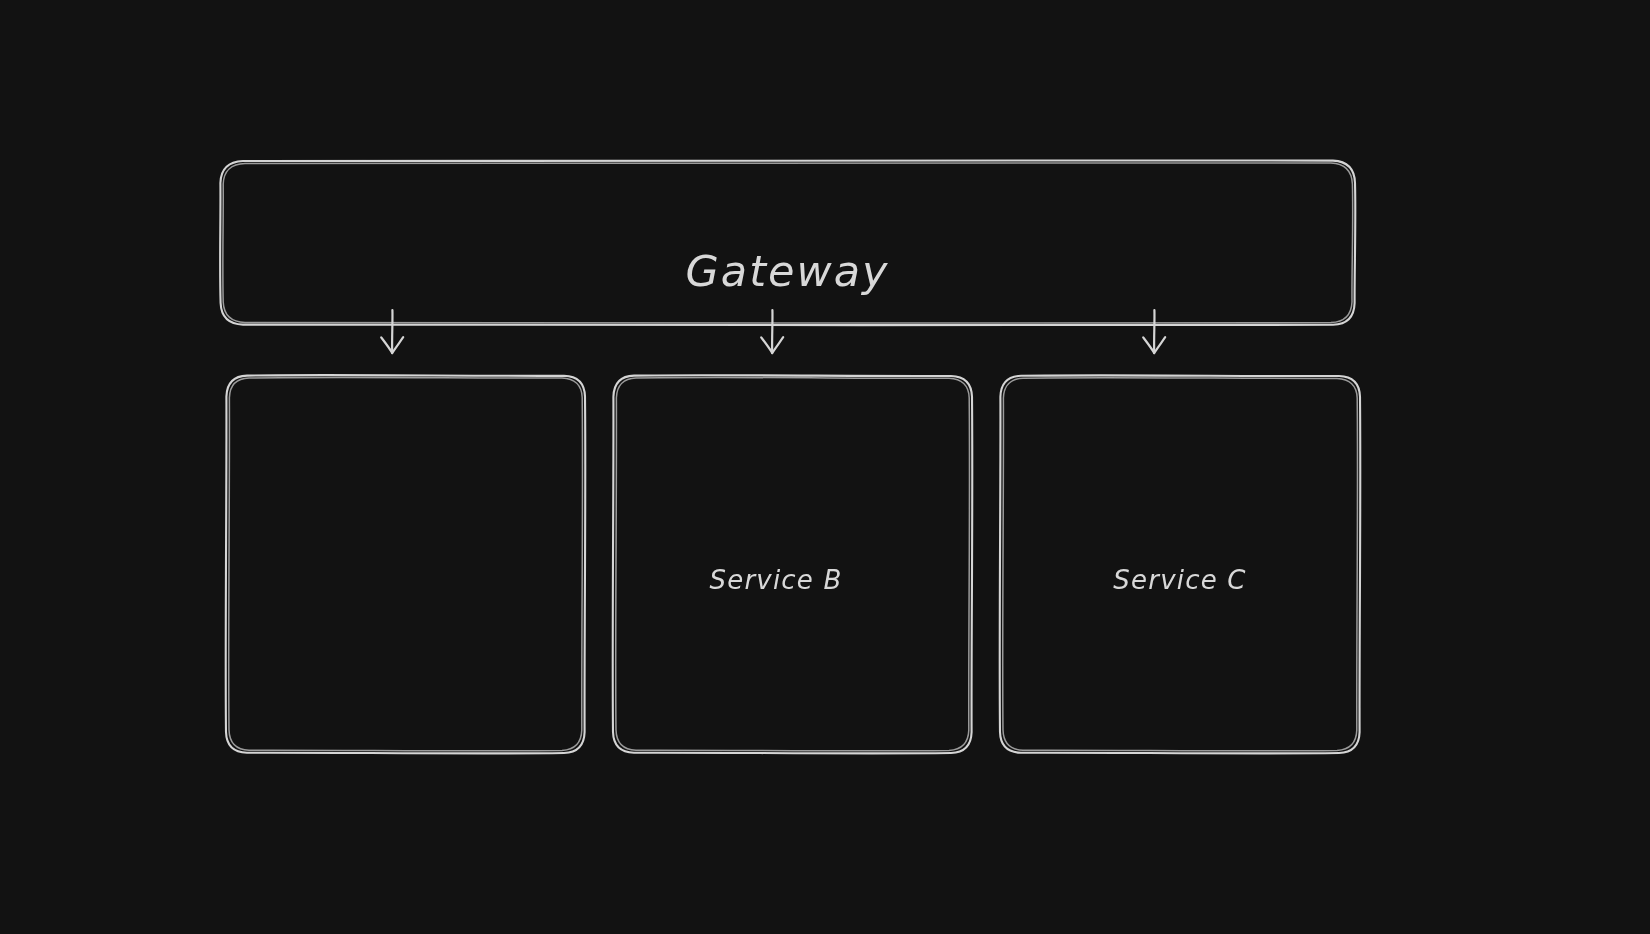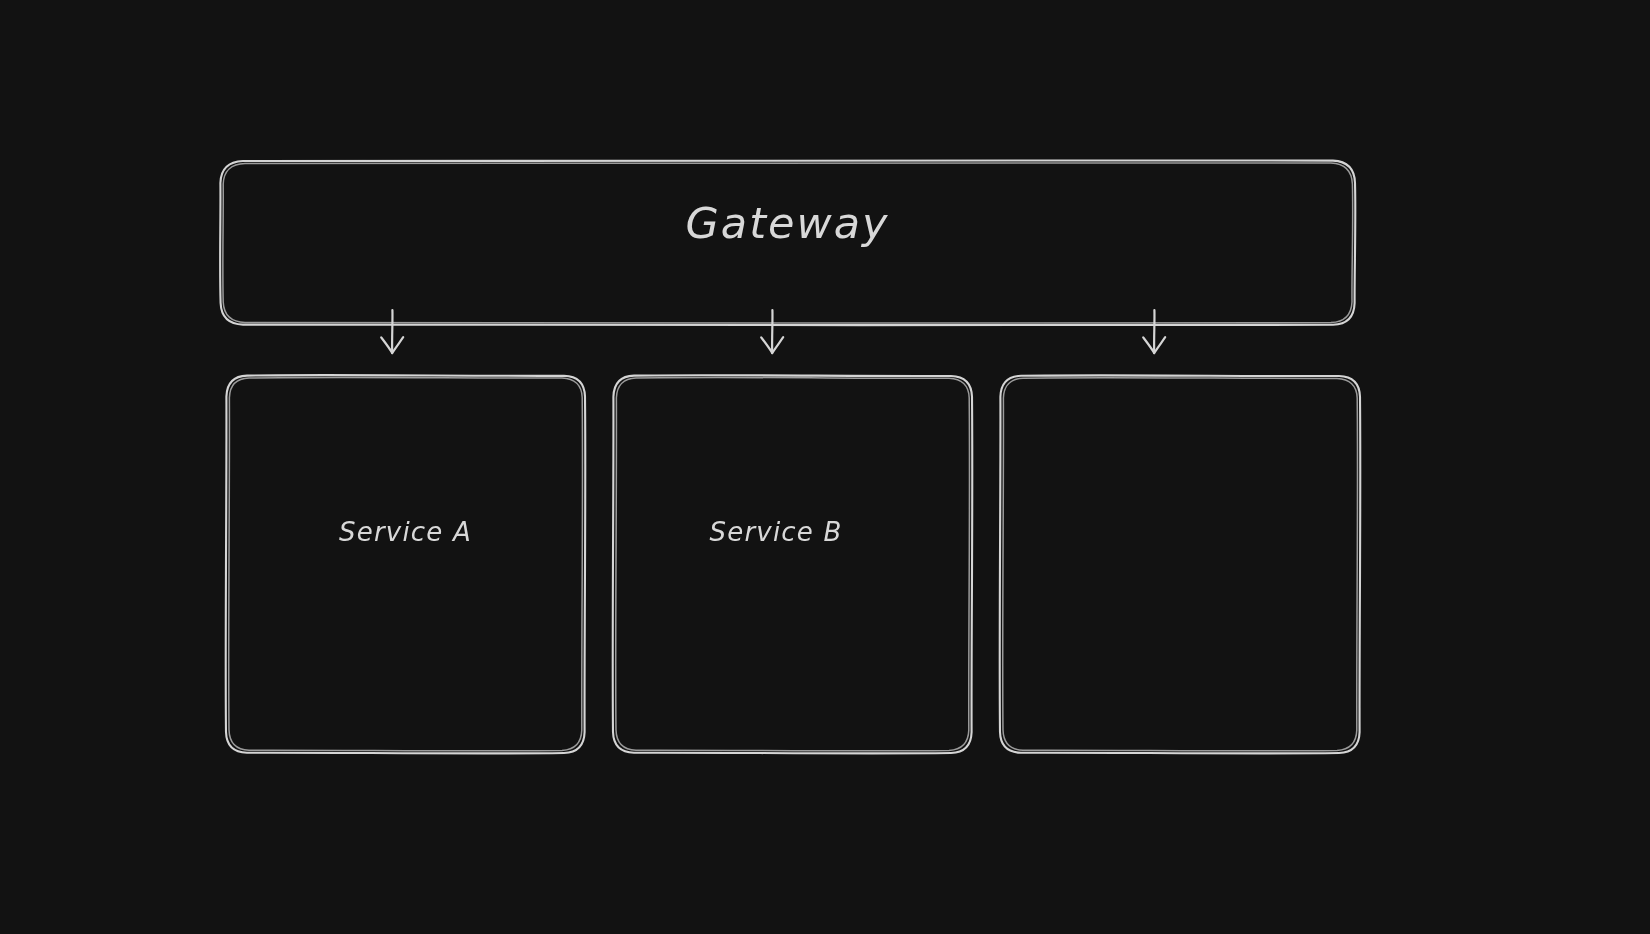--- a/index.html
+++ b/index.html
@@ -51,20 +51,21 @@
   .node-label {
     position: absolute;
     color: #d8d8d8;
     font-family: "DejaVu Sans", "Liberation Sans", sans-serif;
     font-style: italic;
     font-weight: 400;
     white-space: nowrap;
     letter-spacing: 1.2px;
     user-select: none;
     text-align: center;
+    margin-top: 48px;
   }
   #gateway-label {
     left: 220px;
     top: 198px;
     width: 1135px;
     font-size: 43px;
     letter-spacing: 2px;
   }
   .service-label {
     font-size: 26px;
@@ -188,18 +189,18 @@
     <g>
       <path class="arrow-stroke" d="M 1154.4 310 C 1154.8 320, 1153.8 338, 1154.2 352.6"></path>
       <path class="arrow-stroke" d="M 1143.2 337.4 C 1147 342.4, 1151.6 348.4, 1154.2 353"></path>
       <path class="arrow-stroke" d="M 1165.2 337.2 C 1161.6 342.4, 1157 348.6, 1154.2 353"></path>
     </g>
 
   </svg>
 
   <div class="node-label" id="gateway-label">Gateway</div>
 
-  <div class="node-label service-label" id="service-a-label">Service A</div>
 
   <div class="node-label service-label" id="service-b-label">Service B</div>
 
+  <div class="node-label service-label" id="service-c-label">Service C</div>
 
 </div>
 
 </body></html>

